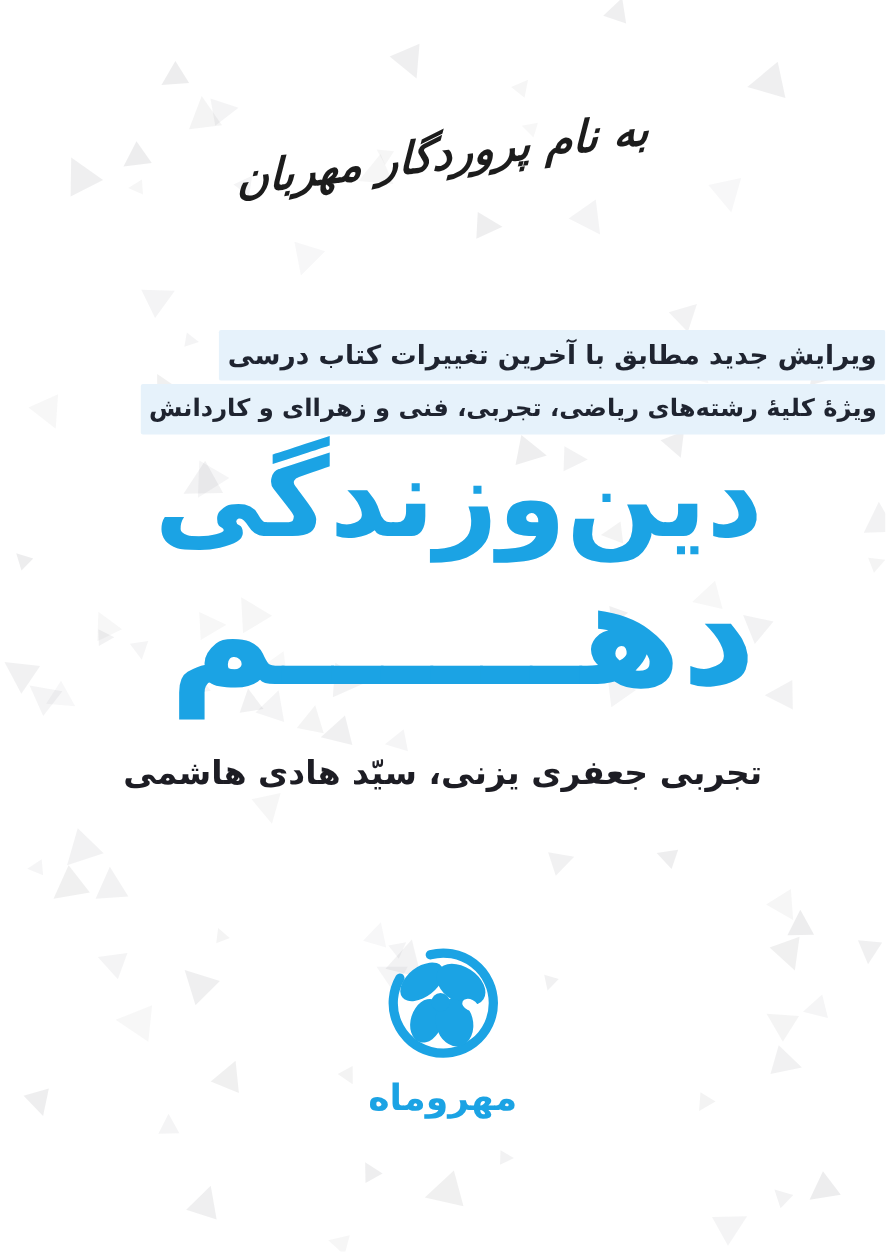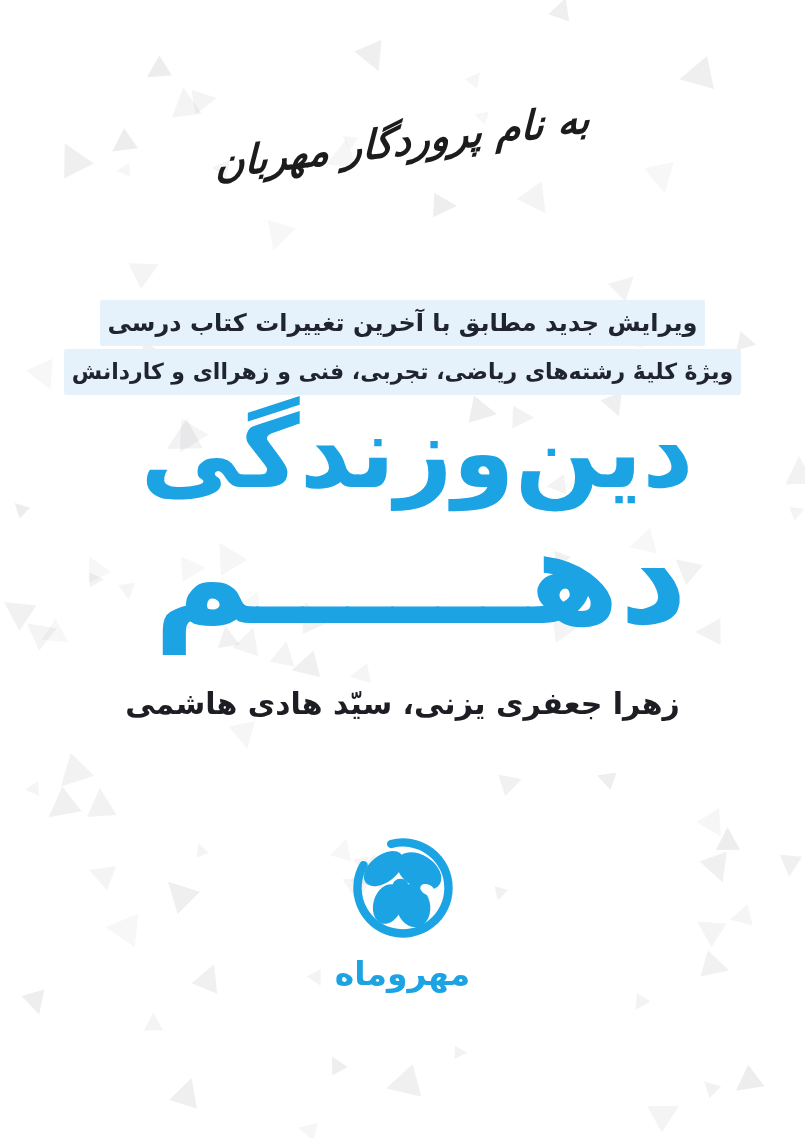--- a/index.html
+++ b/index.html
@@ -37,20 +37,21 @@
     letter-spacing: 1px;
   }
 
   
   .notes {
     top: 300px;
     direction: rtl;
     color: #1f2430;
     font-weight: bold;
     line-height: 46px;
+    text-align: right;
   }
   .notes .note-line {
     display: inline-block;
     background: #e6f2fb;
     padding: 0 8px;
     border-radius: 2px;
   }
   .note-1 { font-size: 24px; }
   .note-2 { font-size: 22px; }
 
@@ -79,21 +80,21 @@
   .authors {
     top: 686px;
     direction: rtl;
     color: #1d1d24;
     font-size: 30px;
     font-weight: bold;
   }
 
   
   .logo-block {
-    top: 834px;
+    top: 858px;
     height: 160px;
   }
   .logo-block svg { display: block; margin: 0 auto; }
   .publisher-name {
     margin-top: 2px;
     direction: rtl;
     color: #1ba3e4;
     font-size: 33px;
     font-weight: bold;
     letter-spacing: 0px;
@@ -207,21 +208,21 @@
   </div>
 
   <div class="layer notes">
     <div><span class="note-line note-1">ویرایش جدید مطابق با آخرین تغییرات کتاب درسی</span></div>
     <div><span class="note-line note-2">ویژهٔ کلیهٔ رشته‌های ریاضی، تجربی، فنی و زهرا‌ای و کاردانش</span></div>
   </div>
 
   <div class="layer title-line-1">دین‌وزندگی</div>
   <div class="layer title-line-2">دهــــــم</div>
 
-  <div class="layer authors">زهرا جعفری یزنی، سیّد هادی هاشمی</div>
+  <div class="layer authors">تجربی جعفری یزنی، سیّد هادی هاشمی</div>
 
   <div class="layer logo-block">
     <svg width="118" height="118" viewBox="0 0 140 140" xmlns="http://www.w3.org/2000/svg">
 
       <path d="M 56 11.8 A 54 54 0 1 1 23.2 37" fill="none" stroke="#1ba3e4" stroke-width="10" stroke-linecap="round"></path>
 
       <g fill="#1ba3e4">
         <ellipse cx="47" cy="41" rx="27" ry="16" transform="rotate(-38 47 41)"></ellipse>
         <ellipse cx="89" cy="44" rx="29" ry="19" transform="rotate(33 89 44)"></ellipse>
         <ellipse cx="52" cy="83" rx="17" ry="24" transform="rotate(18 52 83)"></ellipse>

